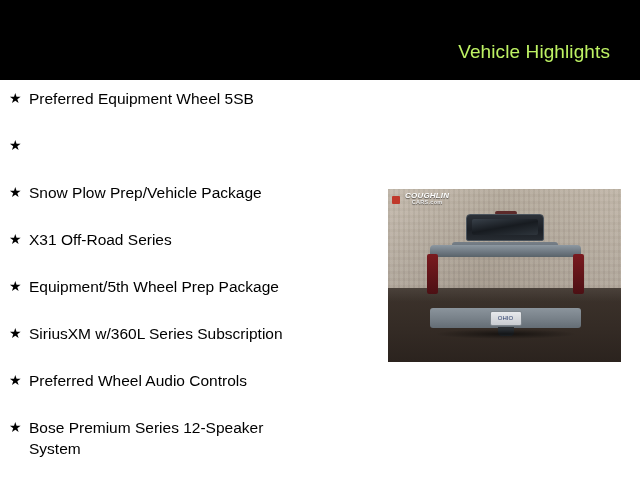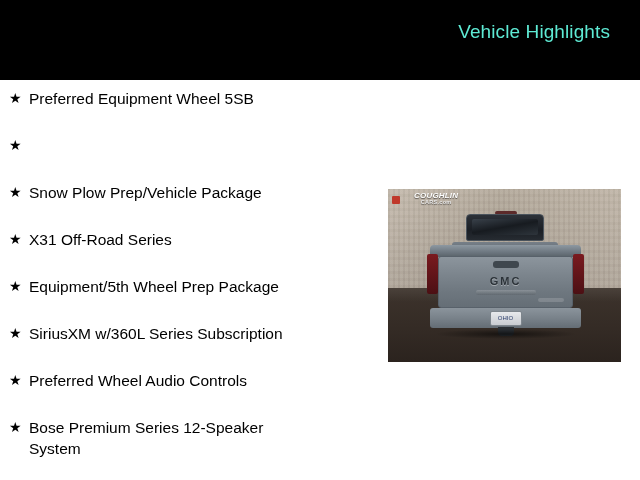--- a/index.html
+++ b/index.html
@@ -23,24 +23,24 @@
     left: 0;
     top: 0;
     width: 640px;
     height: 80px;
     background: #000000;
     box-sizing: border-box;
   }
   #header-title {
     position: absolute;
     right: 30px;
-    top: 20px;
+    top: 40px;
     font-size: 19px;
     line-height: 24px;
-    color: #5eead4;
+    color: #bef264;
     white-space: nowrap;
     letter-spacing: 0.1px;
   }
 
   
   #highlights-list {
     position: absolute;
     left: 0;
     top: 88px;
     width: 375px;
@@ -276,21 +276,21 @@
     background: radial-gradient(ellipse at center, rgba(0,0,0,0.55), rgba(0,0,0,0) 70%);
   }
 
   
   #photo-watermark {
     position: absolute;
     left: 4px;
     top: 3px;
     display: flex;
     align-items: center;
-    gap: 14px;
+    gap: 5px;
   }
   #watermark-logo-icon {
     width: 8px;
     height: 8px;
     margin-top: 2px;
     background: #c0392b;
     border-radius: 1px;
   }
   #watermark-text-block {
     line-height: 1;
@@ -364,26 +364,20 @@
 
   <div id="truck">
     <div id="third-brake-light"></div>
     <div id="cab-window">
       <div id="cab-window-glass"></div>
     </div>
     <div id="tonneau"></div>
     <div id="bed-rail"></div>
     <div class="taillight" id="taillight-left"></div>
     <div class="taillight" id="taillight-right"></div>
-    <div id="tailgate">
-      <div id="tailgate-handle"></div>
-      <div id="gmc-badge">GMC</div>
-      <div id="tailgate-emboss"></div>
-      <div id="tailgate-denali"></div>
-    </div>
     <div id="bumper"></div>
     <div id="license-plate">
       <div id="license-plate-text">OHIO</div>
     </div>
     <div id="hitch"></div>
     <div id="exhaust-shadow"></div>
   </div>
 
   <div id="photo-watermark">
     <div id="watermark-logo-icon"></div>

